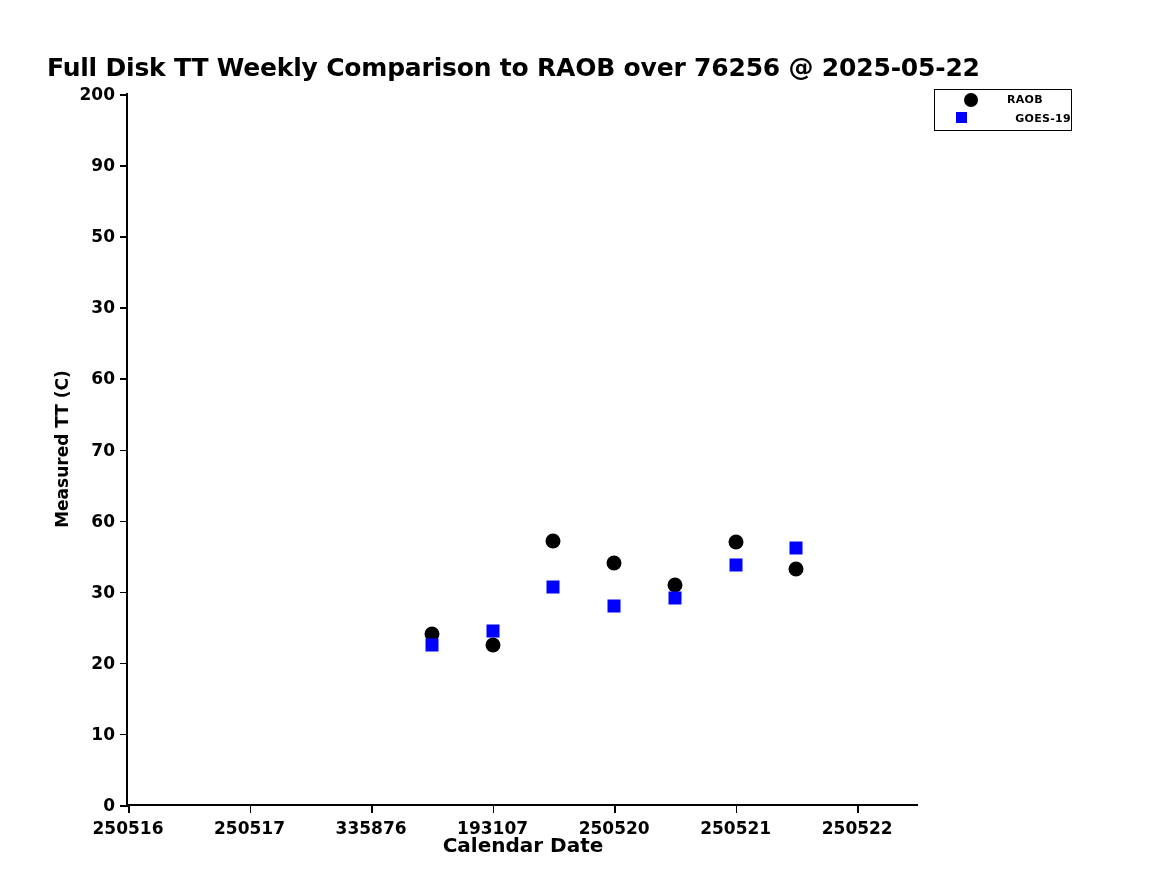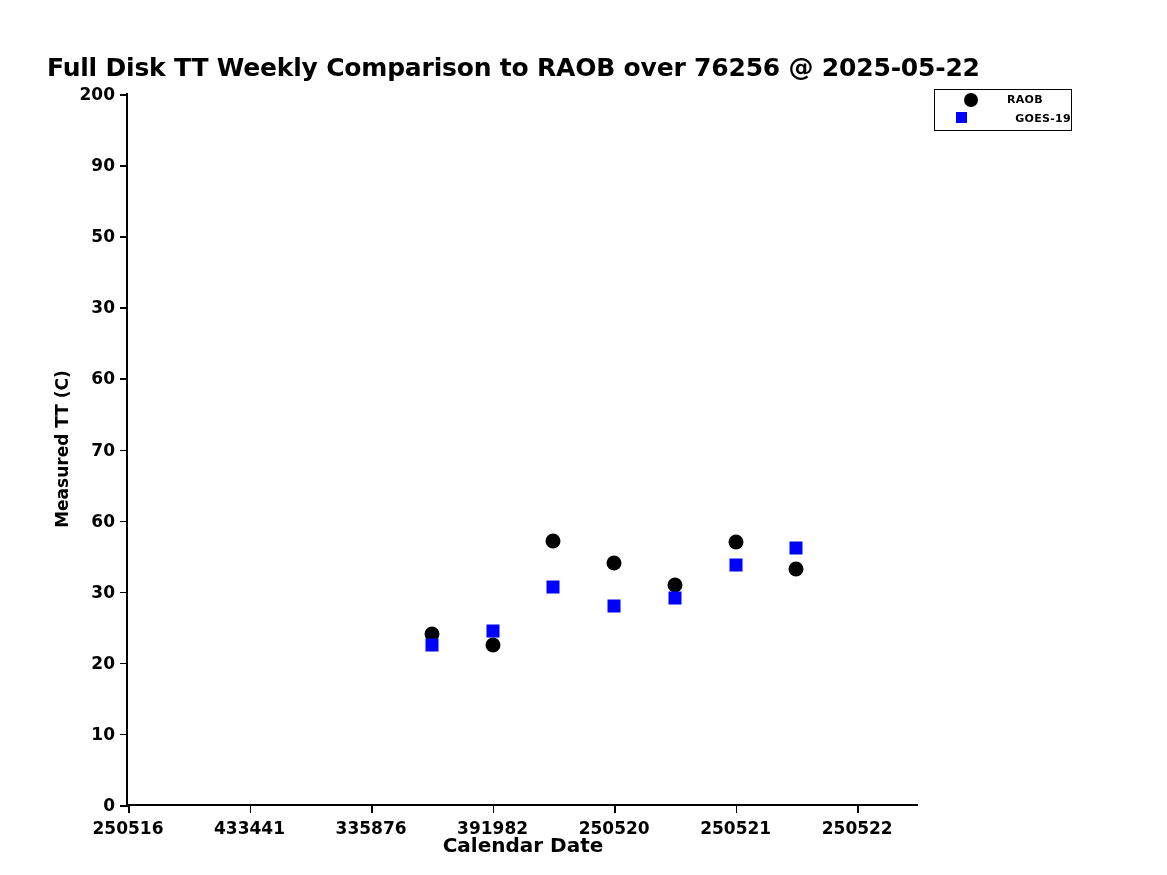--- a/index.html
+++ b/index.html
@@ -241,29 +241,29 @@
           <div class="ytick-label">200</div>
         </div>
       </div>
     <div id="xticks-container">
         <div class="xtick-col" style="left: 0px; top: 711px;">
           <div class="xtick-mark"></div>
           <div class="xtick-label">250516</div>
         </div>
         <div class="xtick-col" style="left: 121.538px; top: 711px;">
           <div class="xtick-mark"></div>
-          <div class="xtick-label">433441</div>
+          <div class="xtick-label">250517</div>
         </div>
         <div class="xtick-col" style="left: 243.077px; top: 711px;">
           <div class="xtick-mark"></div>
           <div class="xtick-label">335876</div>
         </div>
         <div class="xtick-col" style="left: 364.615px; top: 711px;">
           <div class="xtick-mark"></div>
-          <div class="xtick-label">391982</div>
+          <div class="xtick-label">193107</div>
         </div>
         <div class="xtick-col" style="left: 486.154px; top: 711px;">
           <div class="xtick-mark"></div>
           <div class="xtick-label">250520</div>
         </div>
         <div class="xtick-col" style="left: 607.692px; top: 711px;">
           <div class="xtick-mark"></div>
           <div class="xtick-label">250521</div>
         </div>
         <div class="xtick-col" style="left: 729.231px; top: 711px;">

